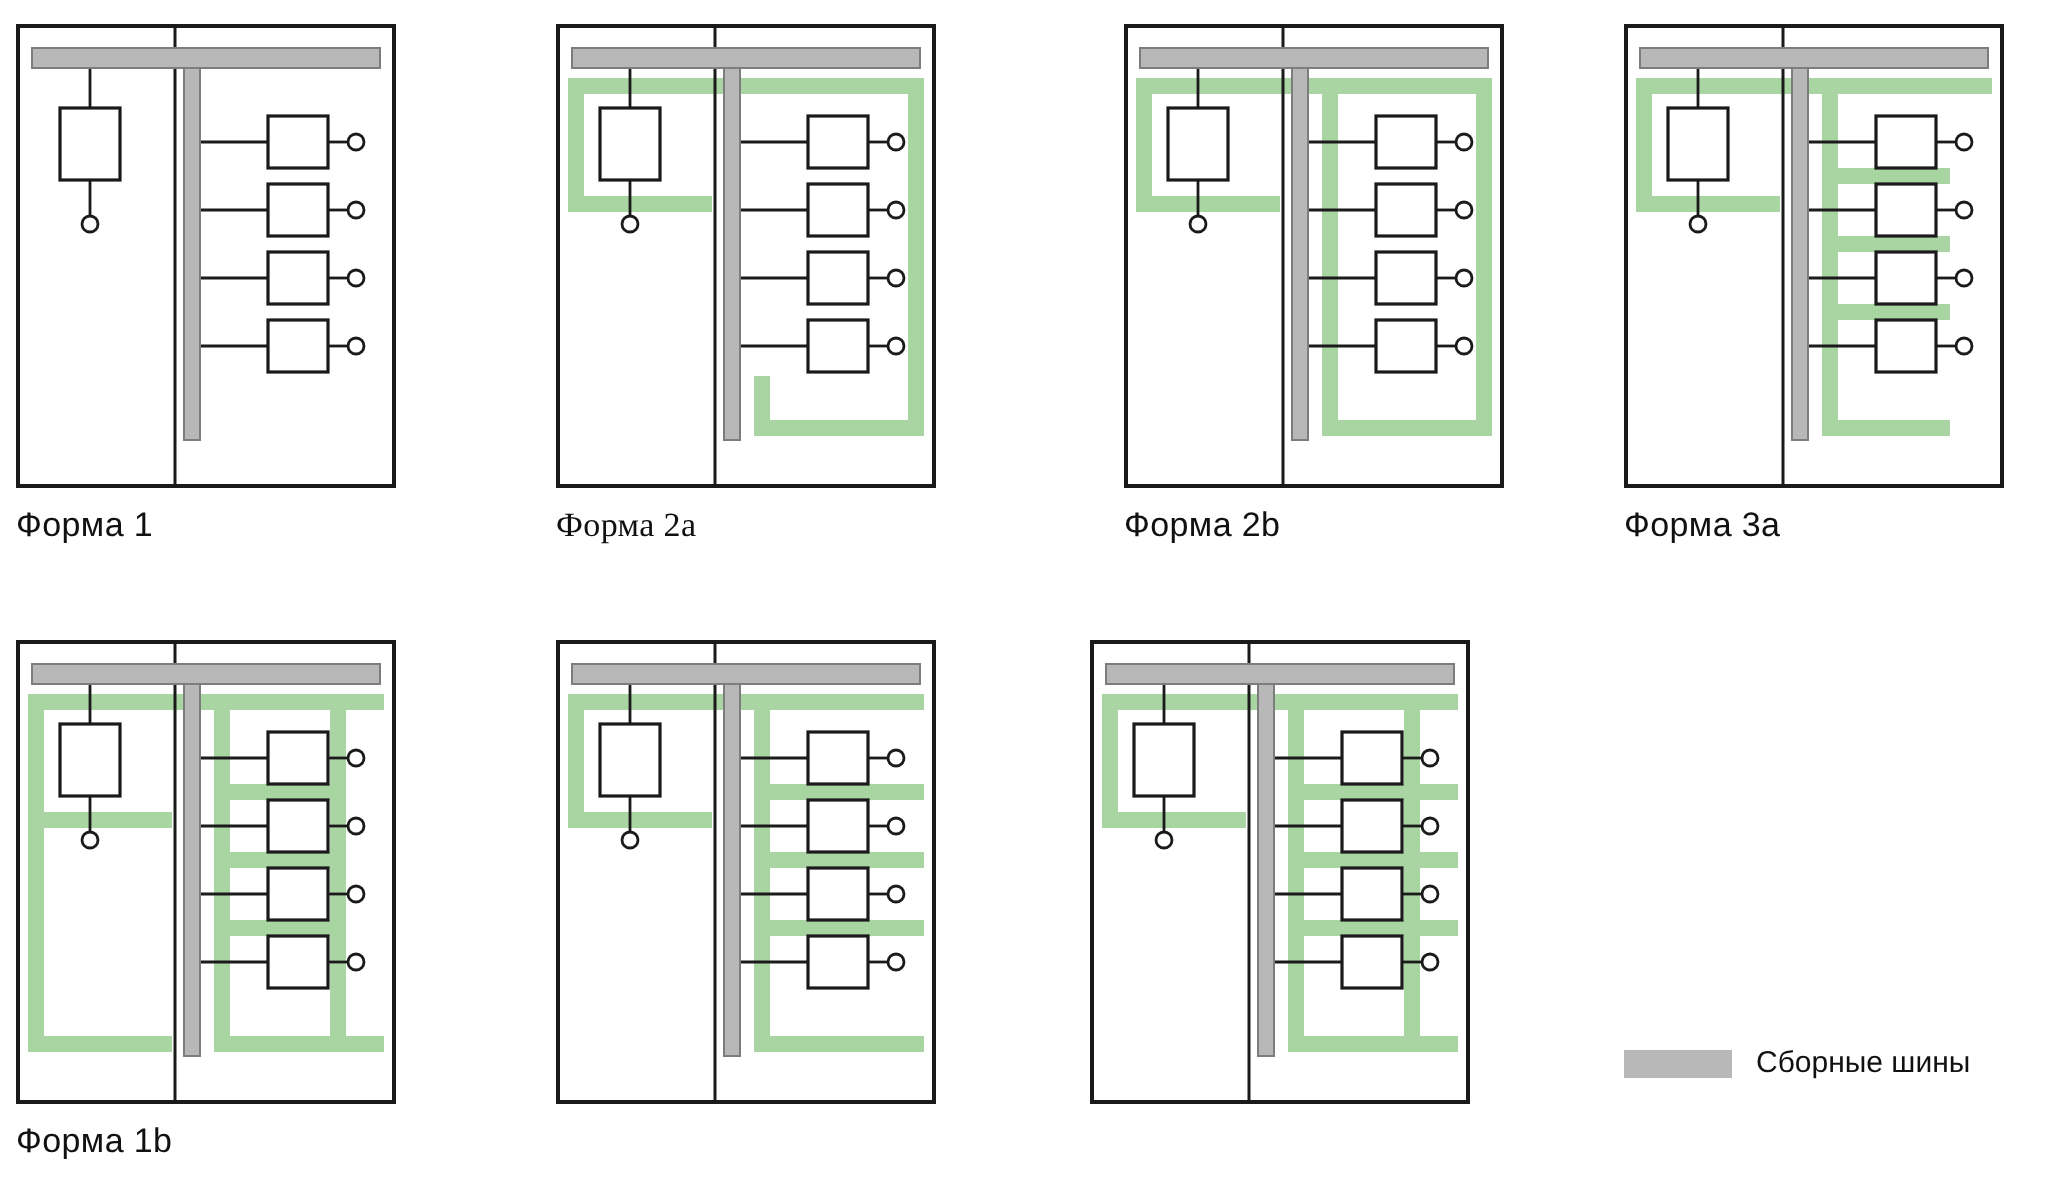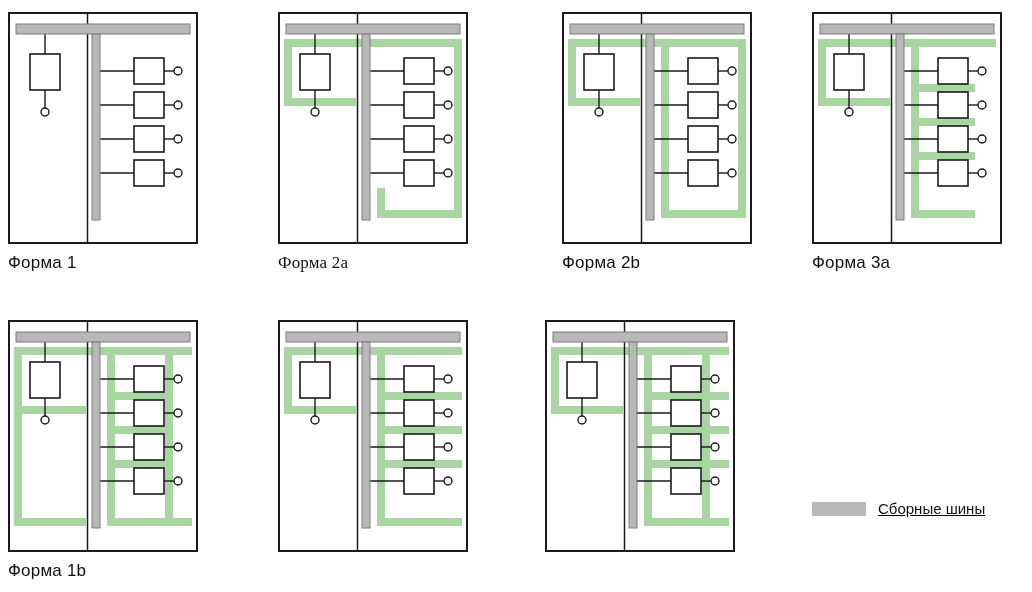--- a/index.html
+++ b/index.html
@@ -3,21 +3,21 @@
 <meta charset="utf-8">
 <style>
   html,body{margin:0;padding:0;background:#ffffff;}
   #stage{
     position:relative;width:1032px;height:592px;background:#ffffff;
     font-family:"Liberation Sans",sans-serif;overflow:hidden;
   }
   .form-cell{position:absolute;width:190px;}
   .form-cell svg{display:block;}
   .form-label{margin-top:9px;font-size:17px;color:#111;letter-spacing:.2px;}
-  #legend{position:absolute;left:812px;top:500px;display:flex;flex-direction:column;gap:16px;text-decoration:underline;}
+  #legend{position:absolute;left:812px;top:523px;display:flex;flex-direction:column;gap:16px;}
   .legend-item{display:flex;align-items:center;gap:12px;}
   .legend-swatch{width:54px;height:14px;display:inline-block;flex:0 0 auto;}
   .legend-label{font-size:15px;color:#111;white-space:nowrap;}
 </style>
 </head>
 <body>
 
 <div id="stage">
   <div id="panels">
       <div class="form-cell" style="left: 8px; top: 12px;">

